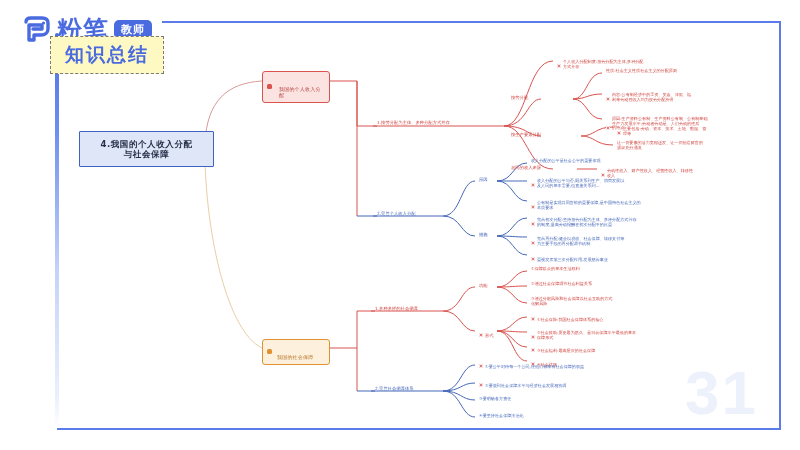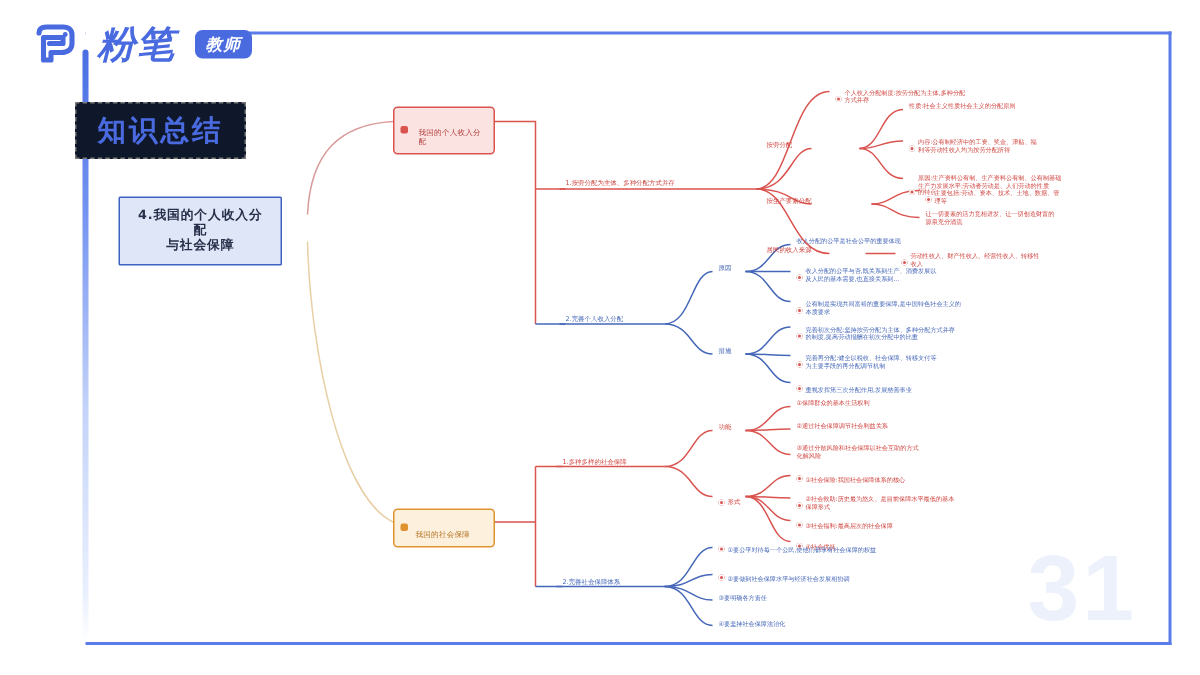--- a/index.html
+++ b/index.html
@@ -18,35 +18,35 @@
   }
   #frame-left{
     position:absolute;left:55px;top:33px;width:4px;height:395px;
     background:linear-gradient(to bottom,#4a6fe3 0%,#6f8ff0 25%,#c3d2f8 60%,#eaf0fd 92%,#ffffff 100%);
     border-radius:2px;
   }
   #frame-topcut{
     position:absolute;left:57px;top:19px;width:105px;height:8px;background:#fff;
   }
   
-  #logo{position:absolute;left:22px;top:12px;height:34px;display:flex;align-items:center;gap:13px;font-style:italic;}
+  #logo{position:absolute;left:22px;top:12px;height:34px;display:flex;align-items:center;gap:5px;}
   .logo-mark{width:30px;height:26px;position:relative;}
   .logo-text{
     font-size:25px;font-weight:bold;color:#4a6ae0;letter-spacing:1px;
     font-family:"DejaVu Sans","Liberation Sans",sans-serif;line-height:1;
   }
   .logo-badge{
     background:#4a6ae0;color:#fff;font-size:11px;font-weight:bold;
     padding:2px 7px;border-radius:5px;letter-spacing:1px;
     font-family:"DejaVu Sans","Liberation Sans",sans-serif;
   }
   
   #title-box{
-    position:absolute;left:50px;top:68px;
-    border:1px dashed #7a7a7a;padding:5px 14px;background:#0f172a;
+    position:absolute;left:50px;top:36px;
+    border:1px dashed #7a7a7a;padding:5px 14px;background:#fef9c3;
   }
   #title-box span{
     font-size:19px;font-weight:bold;color:#4a6ae0;letter-spacing:2px;
     font-family:"DejaVu Sans","Liberation Sans",sans-serif;
   }
   
   #watermark{
     position:absolute;right:42px;bottom:22px;
     font-size:62px;font-weight:bold;color:#edf1fb;letter-spacing:2px;
     user-select:none;
@@ -166,21 +166,21 @@
       <path d="M440 310 C456 310 456 326 470 326" fill="none" stroke="#d9534f" stroke-width="1"></path>
       <path d="M440 310 C456 310 456 340 470 340" fill="none" stroke="#d9534f" stroke-width="1"></path>
 
       <path d="M314 370 L386 370" fill="none" stroke="#4567b8" stroke-width="1"></path>
       <path d="M386 370 C404 370 404 344 418 344" fill="none" stroke="#4567b8" stroke-width="1"></path>
       <path d="M386 370 C404 370 404 362 418 362" fill="none" stroke="#4567b8" stroke-width="1"></path>
       <path d="M386 370 C404 370 404 379 418 379" fill="none" stroke="#4567b8" stroke-width="1"></path>
       <path d="M386 370 C404 370 404 396 418 396" fill="none" stroke="#4567b8" stroke-width="1"></path>
     </svg>
 
-    <div class="node n-root" style="left:22px;top:110px;width:109px;">4.我国的个人收入分配
+    <div class="node n-root" style="left:22px;top:110px;width:135px;">4.我国的个人收入分配
 与社会保障</div>
 
     <div class="node n-b1" style="left:205px;top:50px;width:68px;">
       <span class="dot"></span>
       <span>我国的个人收入分配</span>
     </div>
 
     <div class="node n-redlabel" style="left:318px;top:98px;width:130px;">1.按劳分配为主体、多种分配方式并存</div>
 
     <div class="node n-red" style="left:498px;top:33px;width:150px;">

